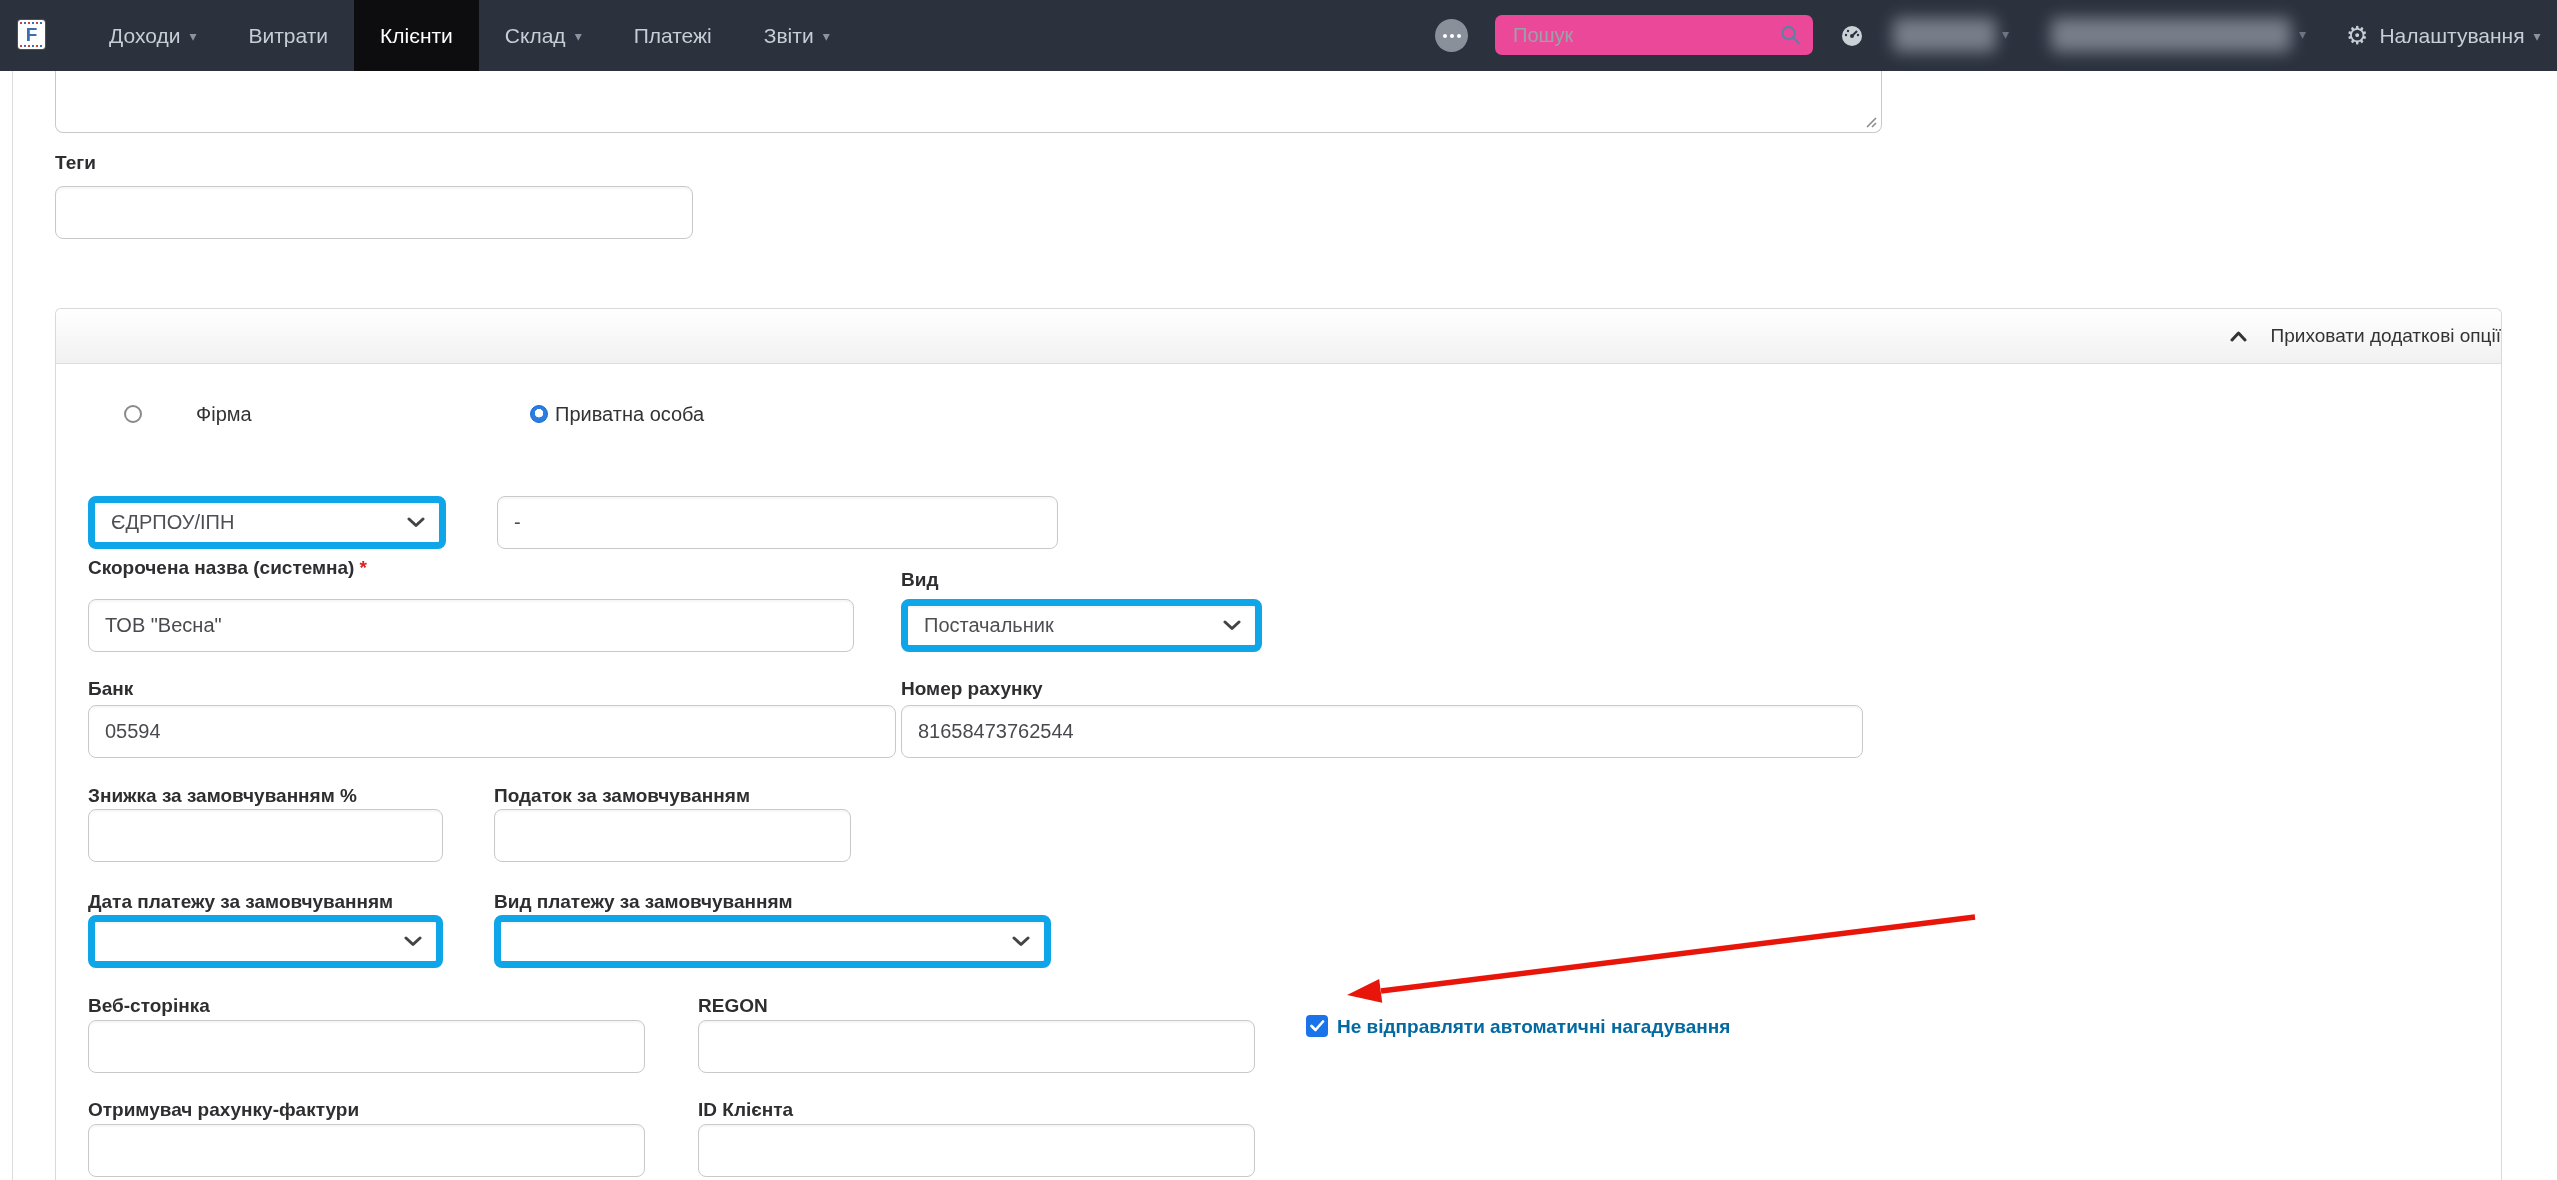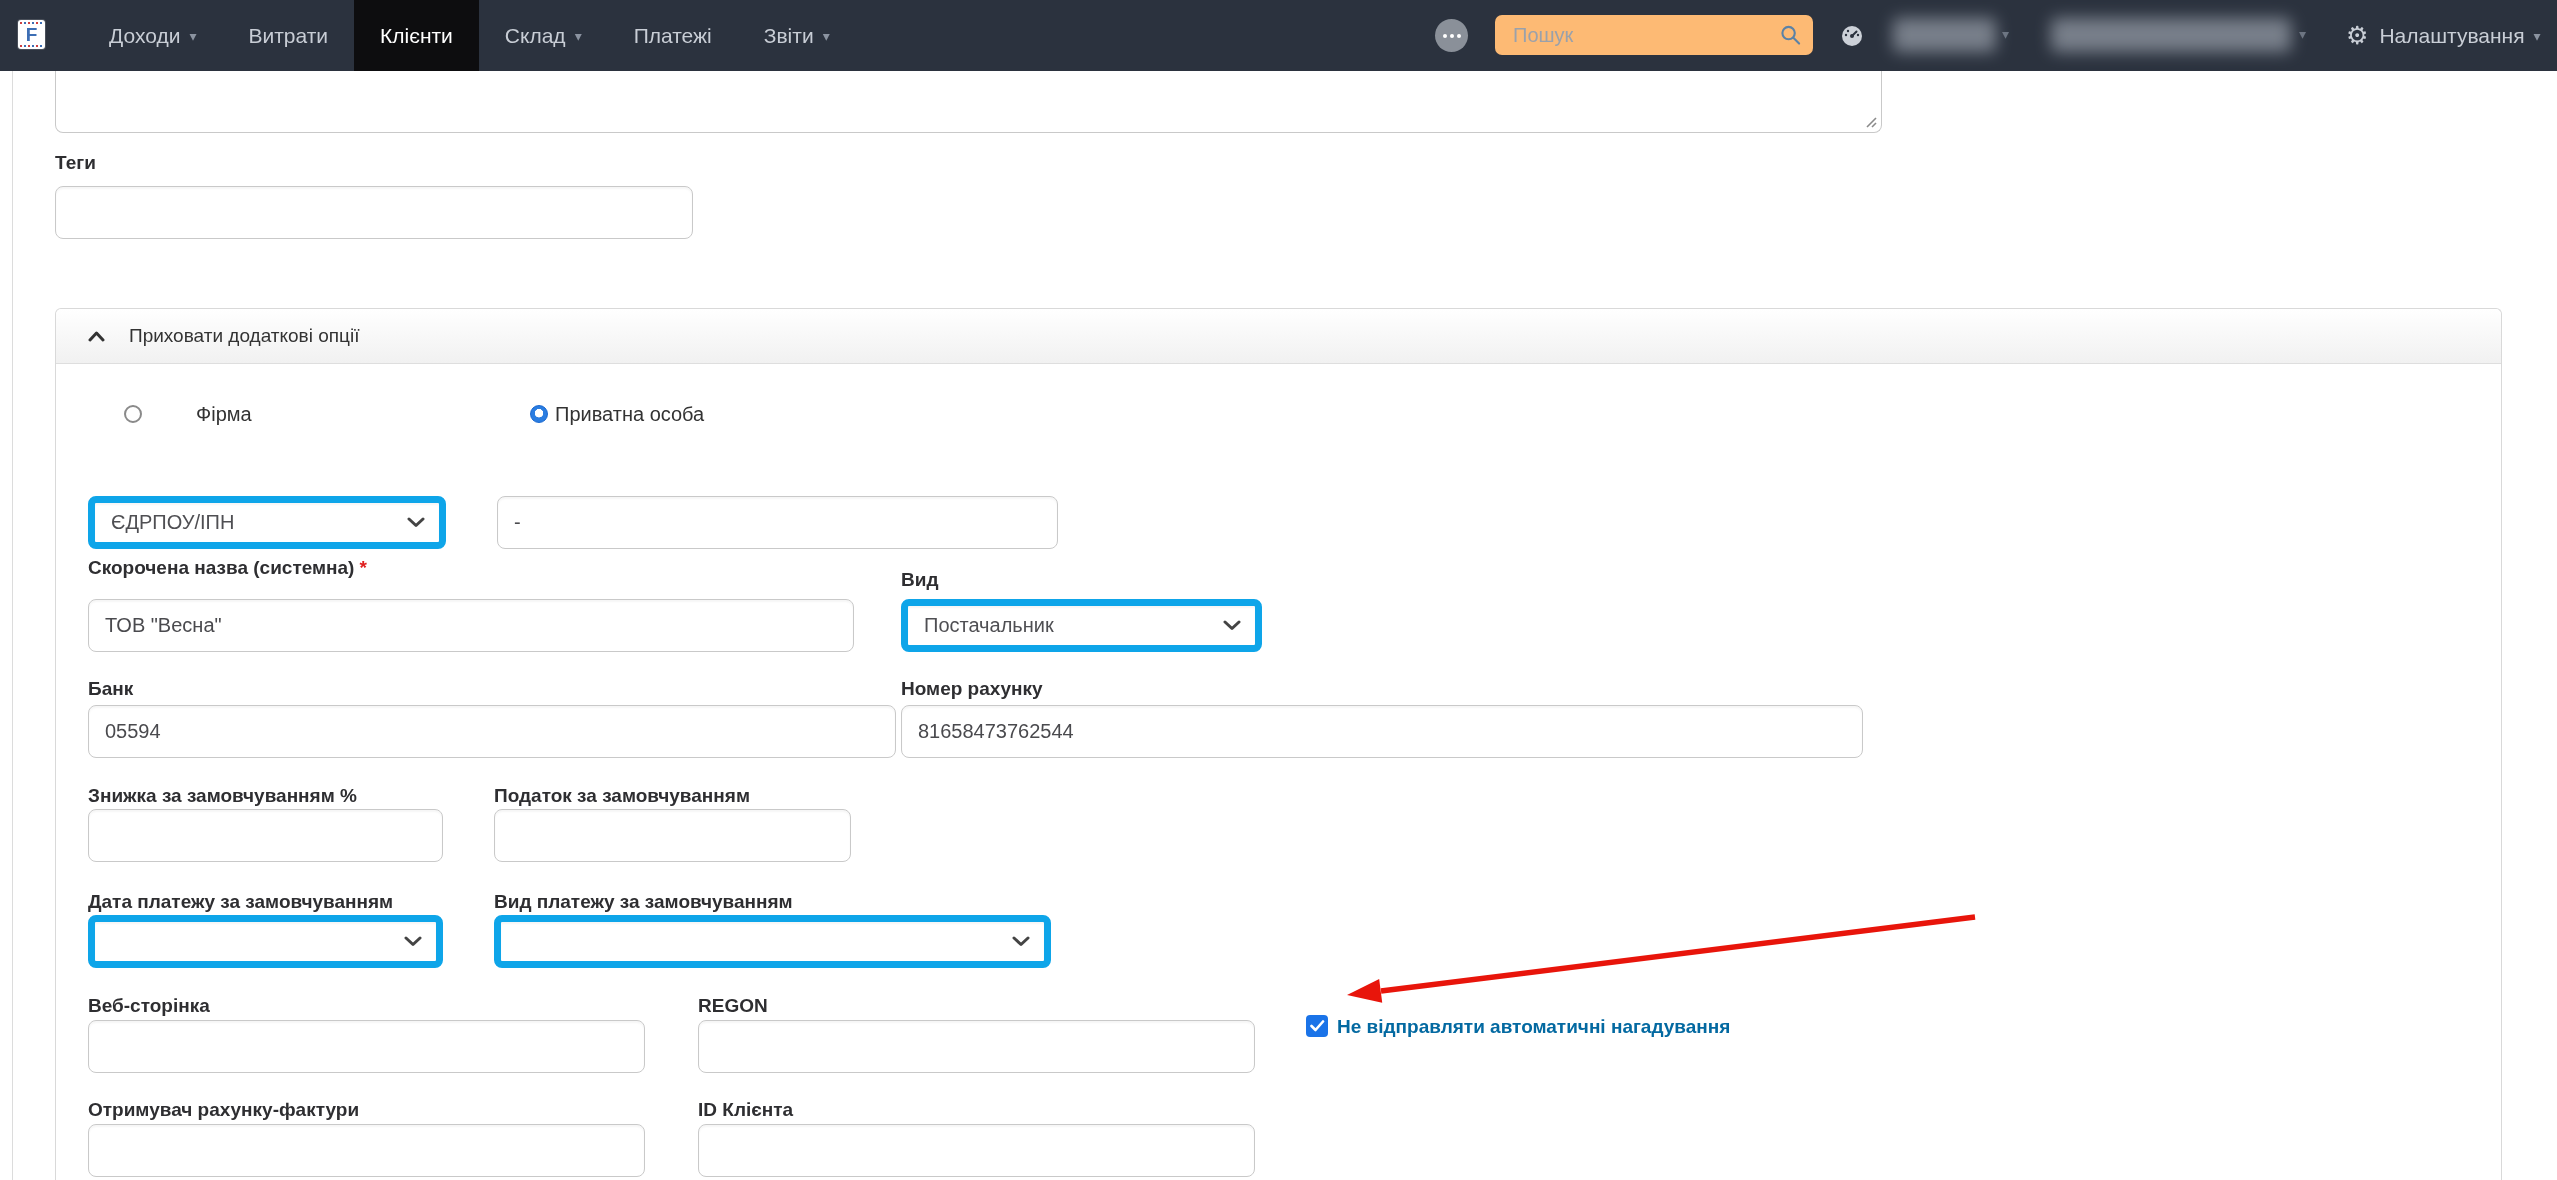--- a/index.html
+++ b/index.html
@@ -16,21 +16,21 @@
   .logo::before{top:2px;}
   .logo::after{bottom:2px;}
   .logo span{color:#3c6eb4;font-size:19px;font-weight:700;line-height:1;}
   .nav-item{display:flex;align-items:center;height:71px;padding:0 26px;color:#c8cdd5;font-size:21px;cursor:pointer;}
   .nav-item.active{background:#0d0d0f;color:#ffffff;}
   .caret{display:inline-block;margin-left:9px;font-size:14px;color:#8b93a0;line-height:1;}
 
   .circle-btn{position:absolute;left:1435px;top:19px;width:33px;height:33px;border-radius:50%;
         background:#8a9099;display:flex;align-items:center;justify-content:center;gap:3px;cursor:pointer;}
   .circle-btn i{width:4px;height:4px;border-radius:50%;background:#fff;display:block;}
-  .searchbox{position:absolute;left:1495px;top:15px;width:318px;height:40px;background:#fdba74;border-radius:7px;
+  .searchbox{position:absolute;left:1495px;top:15px;width:318px;height:40px;background:#ec4899;border-radius:7px;
         display:flex;align-items:center;}
   .searchbox input{flex:1;border:none;outline:none;background:transparent;margin-left:16px;font-size:20px;
         color:#333;font-family:"Liberation Sans",sans-serif;}
   .searchbox input::placeholder{color:#9aa1ab;}
   .searchbox svg{margin-right:12px;}
   .gauge-icon{position:absolute;left:1840px;top:24px;}
   .blur-block{position:absolute;top:18px;height:34px;border-radius:5px;background:#868d98;filter:blur(8px);opacity:.85;}
   .blur-1{left:1893px;width:103px;}
   .blur-2{left:2051px;width:240px;}
   .nav-caret{position:absolute;top:26px;font-size:14px;color:#6d7582;}
@@ -54,21 +54,21 @@
   .input-wrap{position:absolute;height:53px;}
   .selectbox{position:absolute;height:53px;background:#fff;border:7px solid #0ea5e9;border-radius:8px;
         box-sizing:border-box;display:flex;align-items:center;cursor:pointer;
         box-shadow:inset 0 2px 2px rgba(0,0,0,.04);}
   .selectbox .sel-text{margin-left:16px;font-size:20px;color:#4f4f53;flex:1;white-space:nowrap;overflow:hidden;}
   .selectbox svg{margin-right:14px;flex:none;}
 
   .panel{position:absolute;left:55px;top:308px;width:2447px;height:880px;border:1px solid #d9d9d9;
         border-bottom:none;border-radius:6px 6px 0 0;box-sizing:border-box;background:#fff;}
   .panel-header{position:absolute;left:0;top:0;right:0;height:54px;border-bottom:1px solid #dedede;
-        background:linear-gradient(#ffffff,#f1f1f1);border-radius:6px 6px 0 0;display:flex;align-items:center;cursor:pointer;}
+        background:linear-gradient(#ffffff,#f1f1f1);border-radius:6px 6px 0 0;display:flex;align-items:center;cursor:pointer;justify-content:flex-end;}
   .panel-header svg{margin-left:32px;}
   .panel-title{margin-left:24px;font-size:19px;color:#333;}
 
   .radio{position:absolute;width:18px;height:18px;border-radius:50%;box-sizing:border-box;cursor:pointer;}
   .radio.off{background:#fff;border:2px solid #8a8a8a;}
   .radio.on{background:radial-gradient(circle at 50% 45%, #ffffff 0 4px, #2a7de1 4.5px 100%);border:1px solid #1666d0;}
   .radio-label{position:absolute;font-size:20px;color:#333;white-space:nowrap;cursor:pointer;}
 
   .checkbox{position:absolute;left:1250px;top:706px;width:22px;height:22px;border-radius:4px;background:#1a73e8;
         display:flex;align-items:center;justify-content:center;cursor:pointer;}

